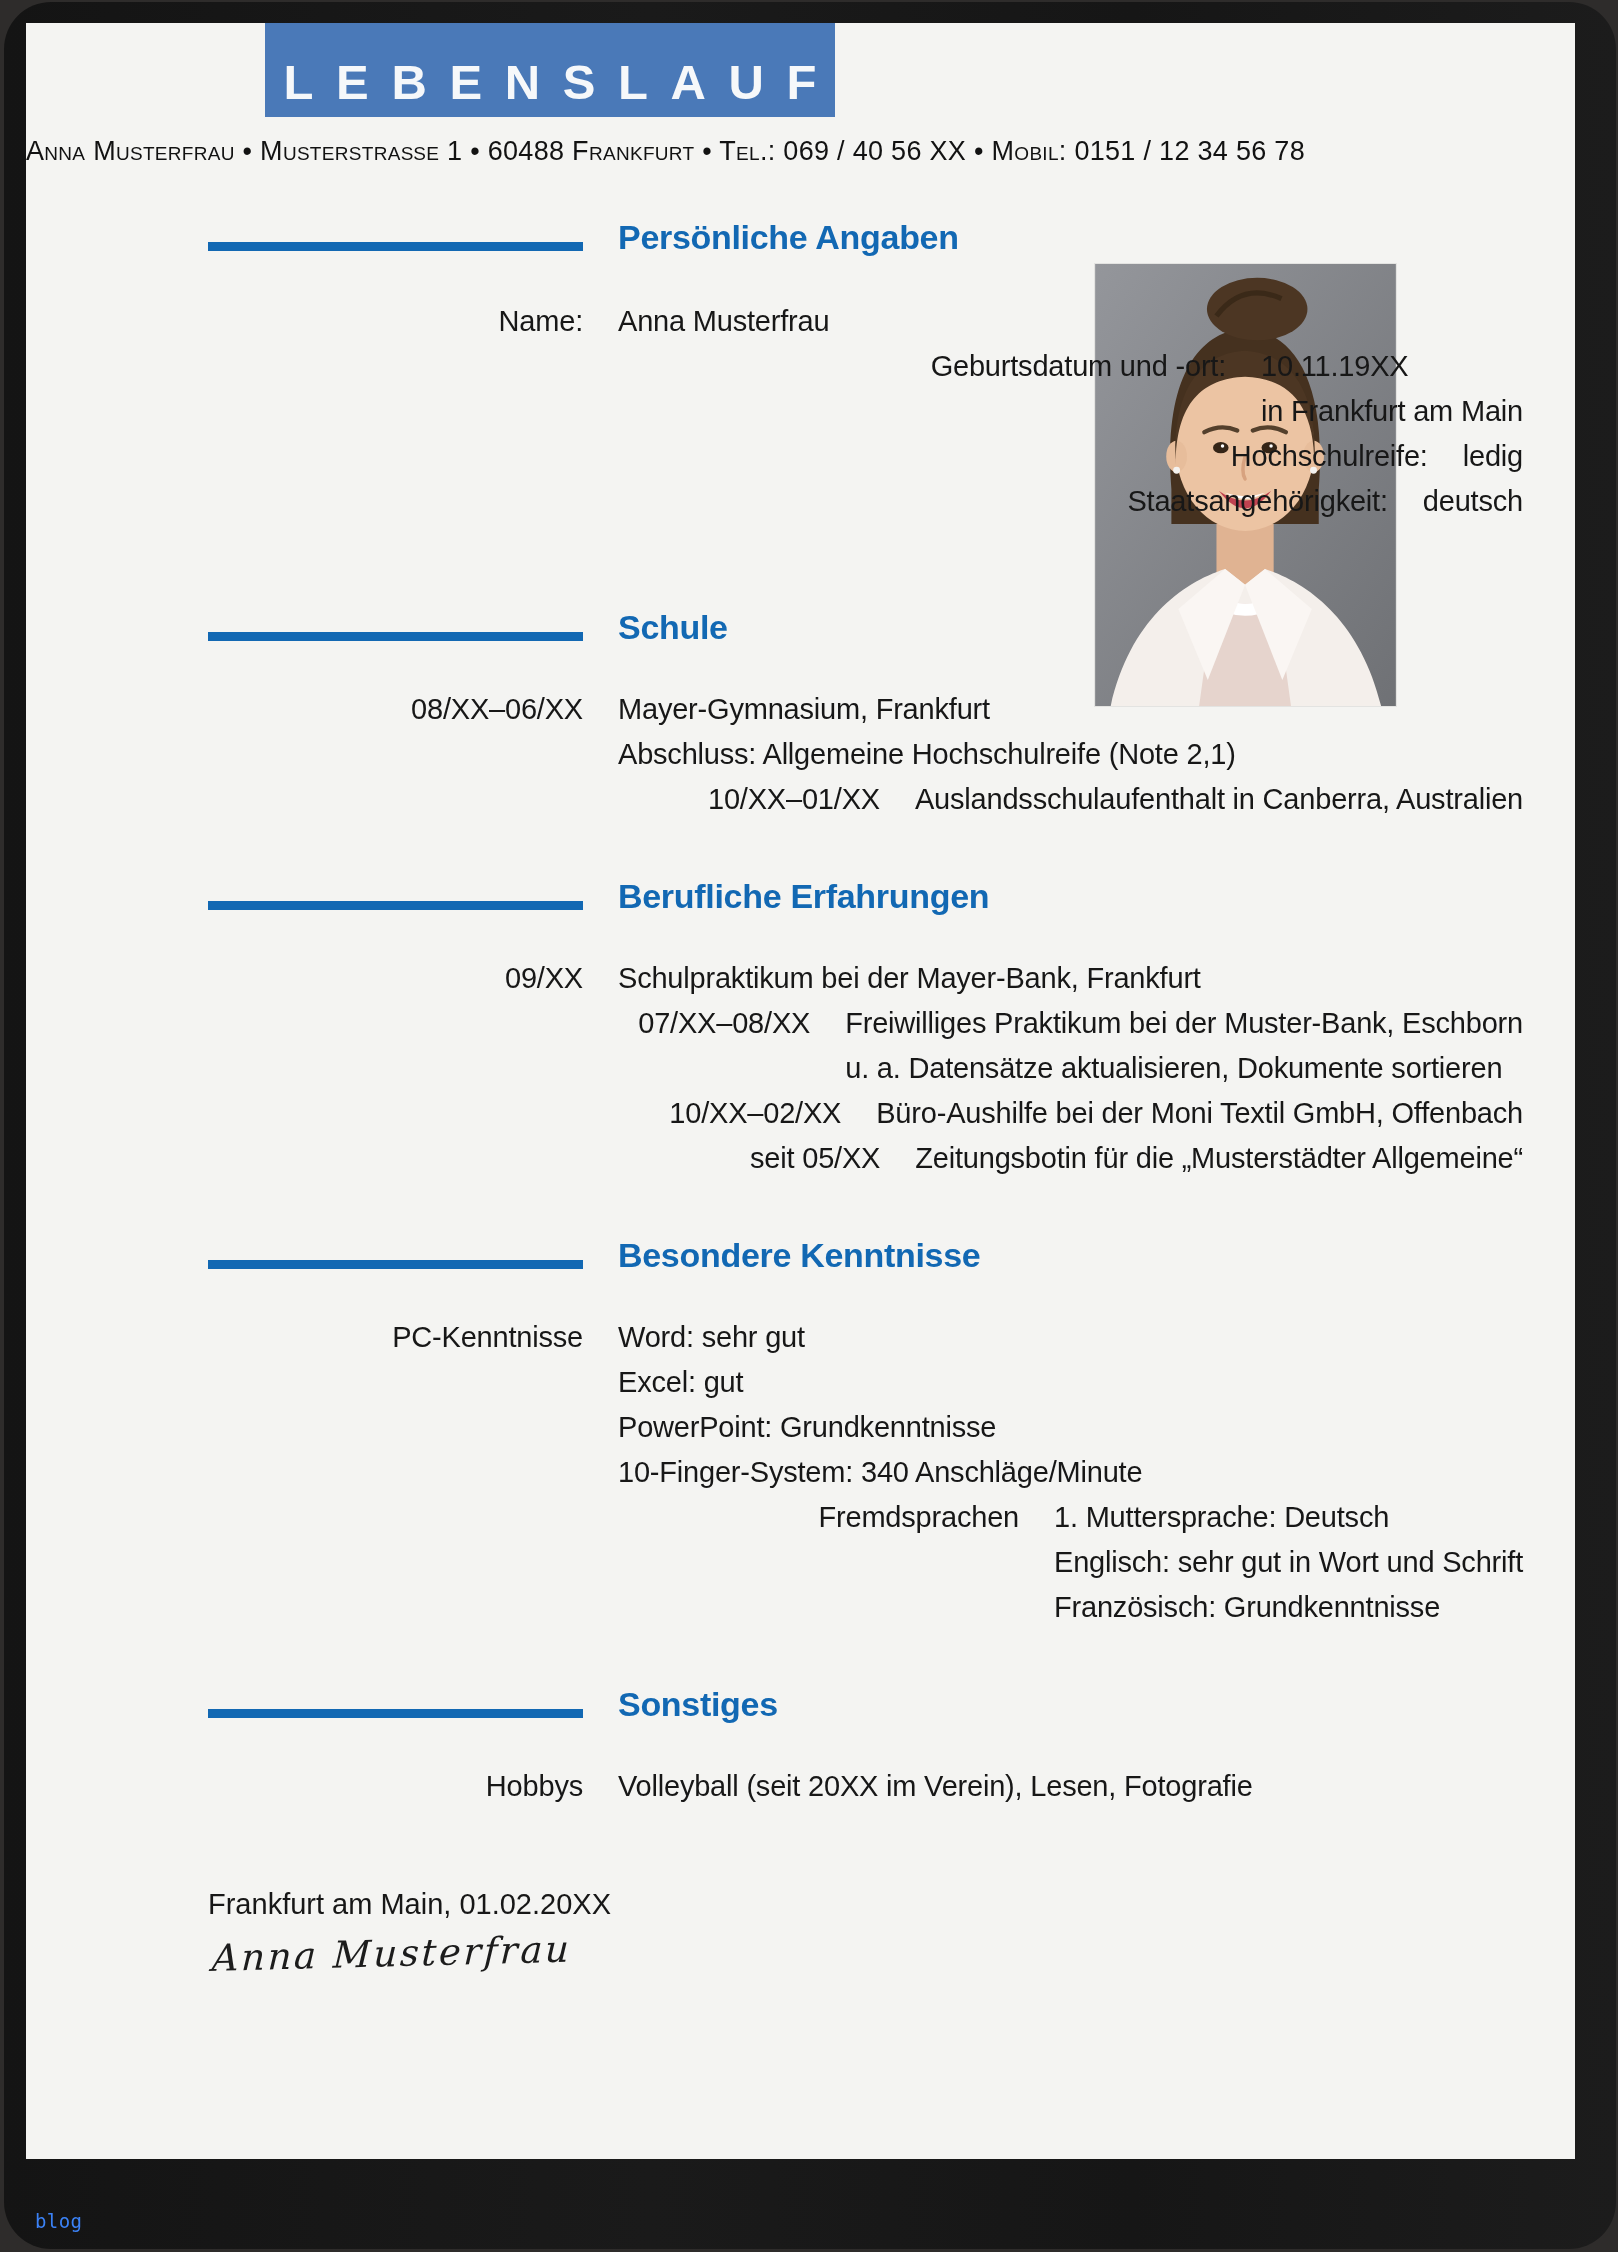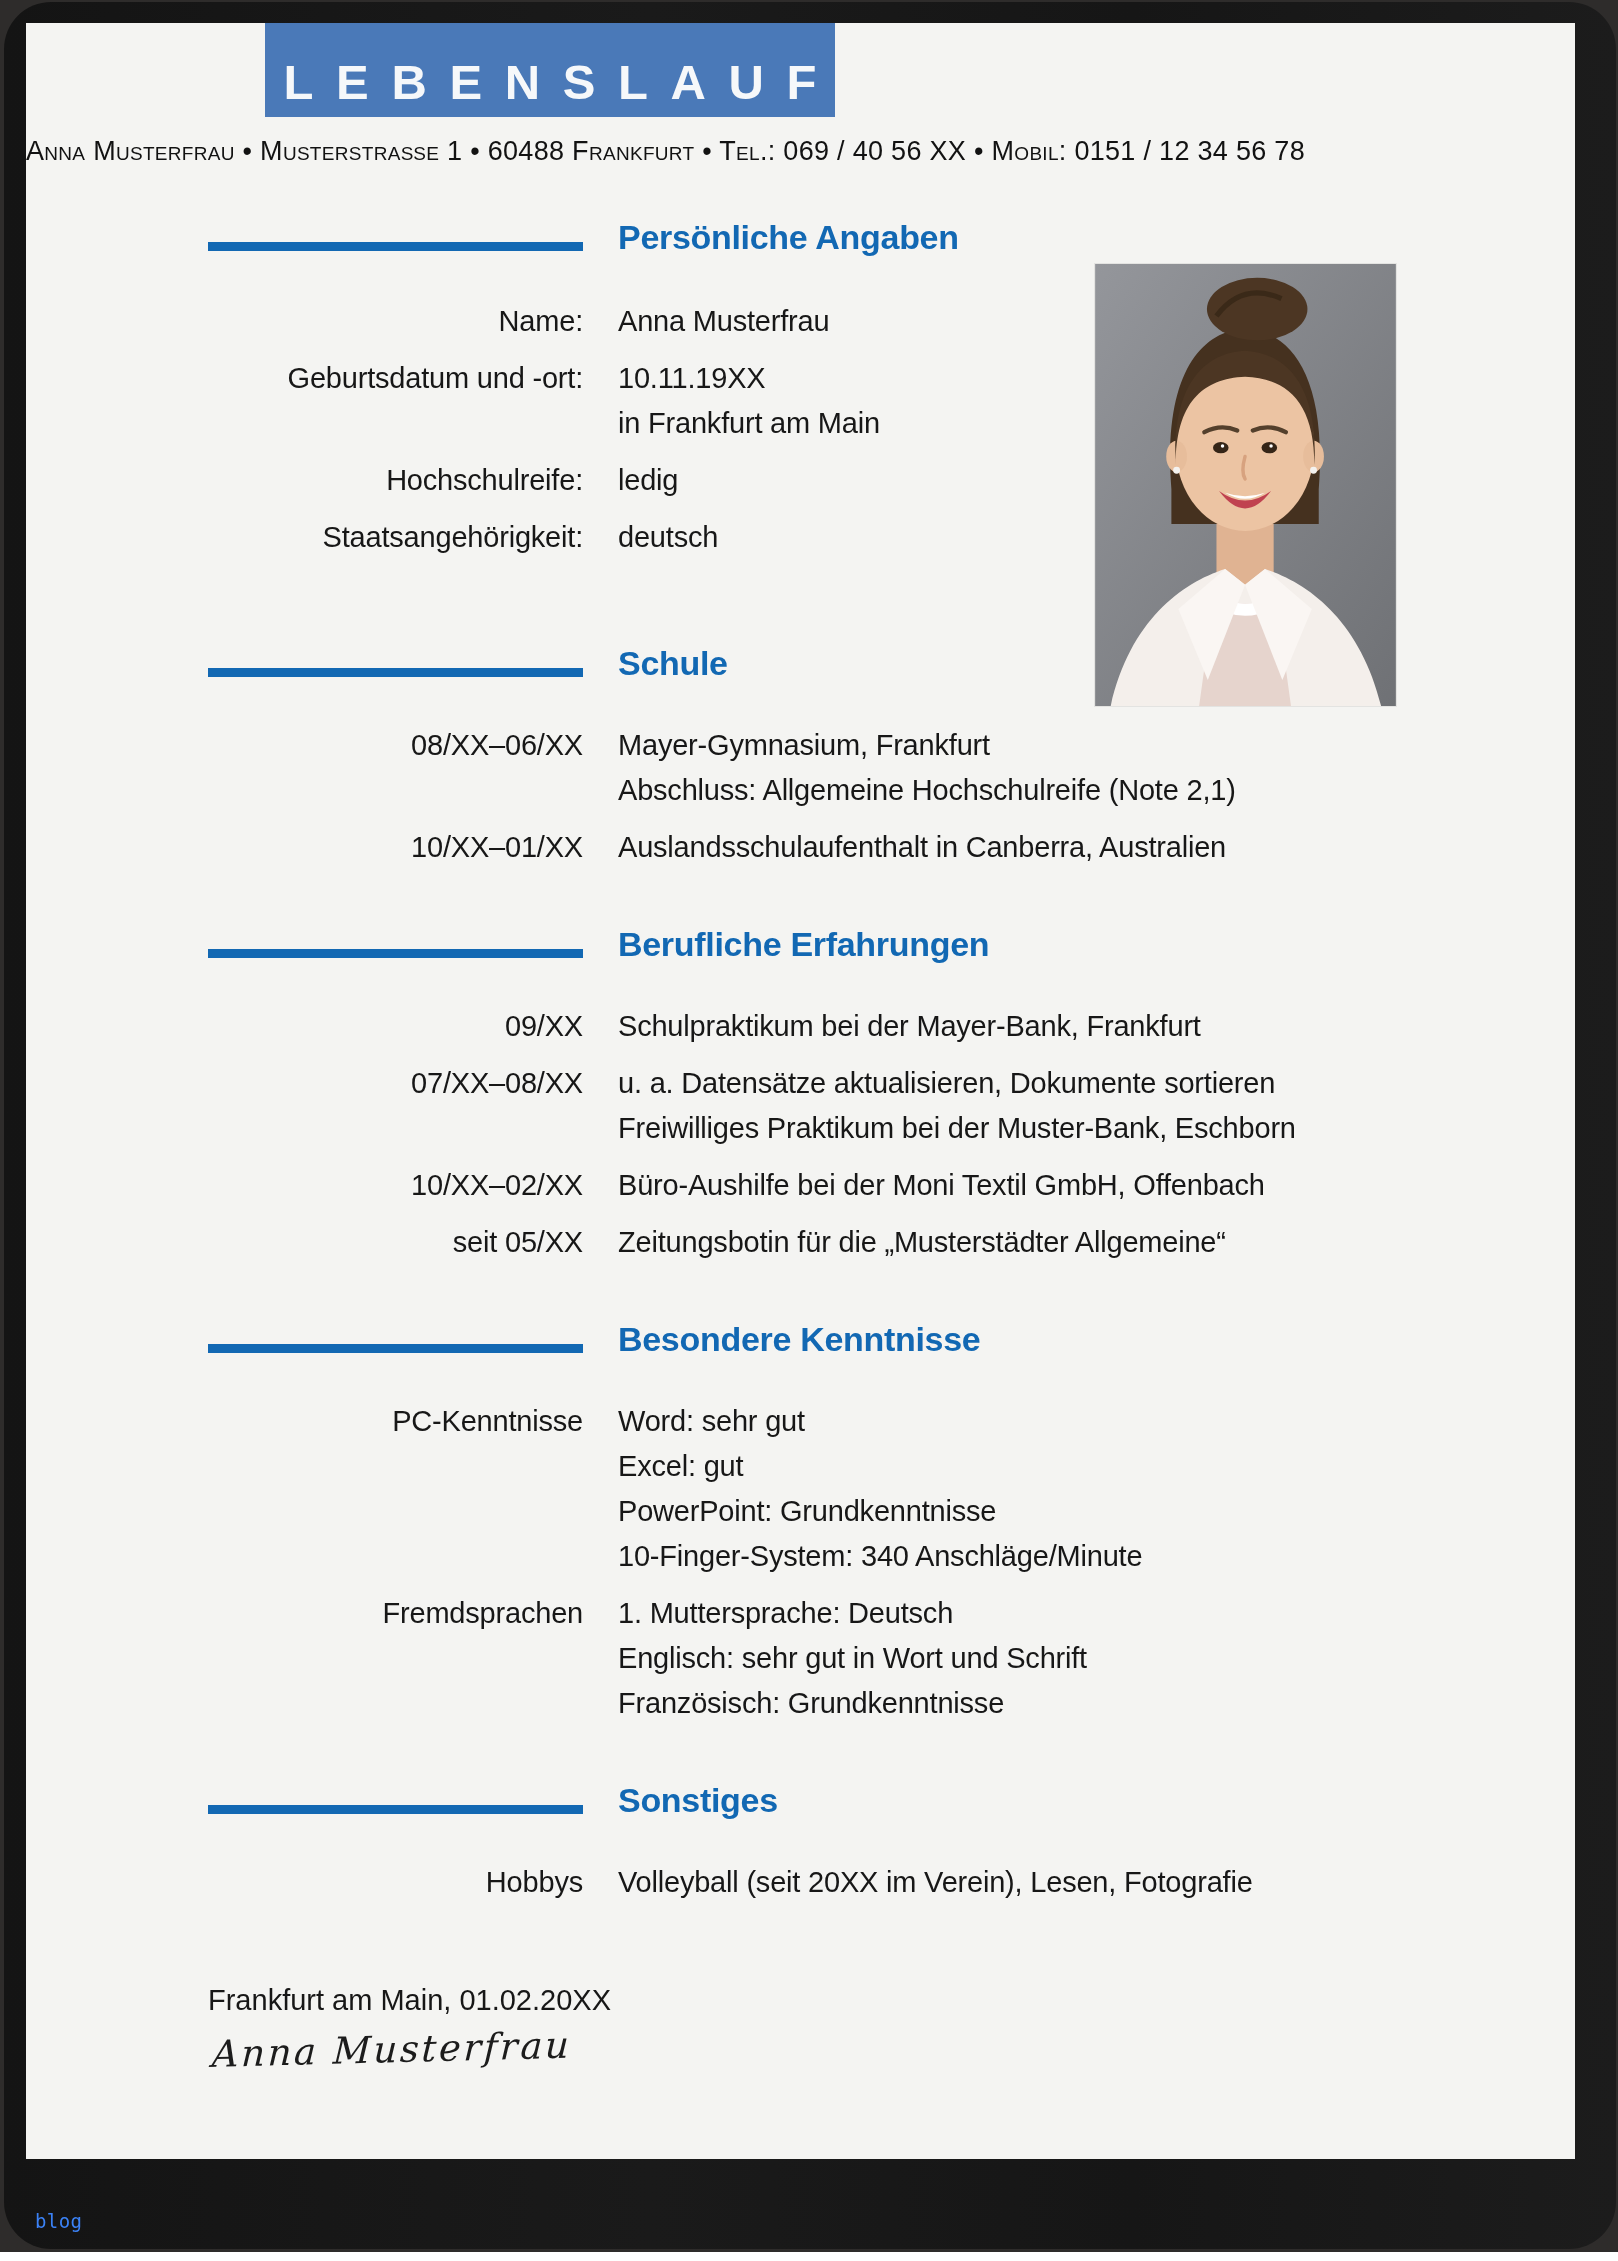--- a/index.html
+++ b/index.html
@@ -54,21 +54,21 @@
   }
   section{position:relative;}
   .sec-head{display:flex;align-items:flex-end;height:40px;}
   .rule{width:375px;height:8.7px;background:#1268b3;margin-bottom:6px;}
   .sec-title{
     margin:0 0 0 35px;font-size:34px;line-height:40px;font-weight:700;
     color:#1268b3;font-stretch:condensed;letter-spacing:-0.3px;
   }
   .rows{margin-top:40px;}
   .row{display:flex;}
-  .row + .row{margin-top:12px;}
+  .row + .row{justify-content:flex-end;}
   .lbl{
     width:375px;flex:0 0 375px;text-align:right;margin-right:35px;
     font-size:29px;line-height:45px;font-stretch:condensed;letter-spacing:-0.2px;
   }
   .val{font-size:29px;line-height:45px;font-stretch:condensed;letter-spacing:-0.2px;}
   .sec-schule{margin-top:83px;}
   .sec-beruf,.sec-kenntnisse,.sec-sonstiges{margin-top:54px;}
   .sec-pa .rows{margin-top:42px;}
   .footer{margin-top:76px;}
   .place-date{font-size:29px;line-height:38px;font-stretch:condensed;}
@@ -208,22 +208,22 @@
       <div class="rows">
         <div class="row">
           <div class="lbl">09/XX</div>
           <div class="val">
             <div>Schulpraktikum bei der Mayer-Bank, Frankfurt</div>
           </div>
         </div>
         <div class="row">
           <div class="lbl">07/XX–08/XX</div>
           <div class="val">
+            <div>Freiwilliges Praktikum bei der Muster-Bank, Eschborn</div>
             <div>u. a. Datensätze aktualisieren, Dokumente sortieren</div>
-            <div>Freiwilliges Praktikum bei der Muster-Bank, Eschborn</div>
           </div>
         </div>
         <div class="row">
           <div class="lbl">10/XX–02/XX</div>
           <div class="val">
             <div>Büro-Aushilfe bei der Moni Textil GmbH, Offenbach</div>
           </div>
         </div>
         <div class="row">
           <div class="lbl">seit 05/XX</div>

